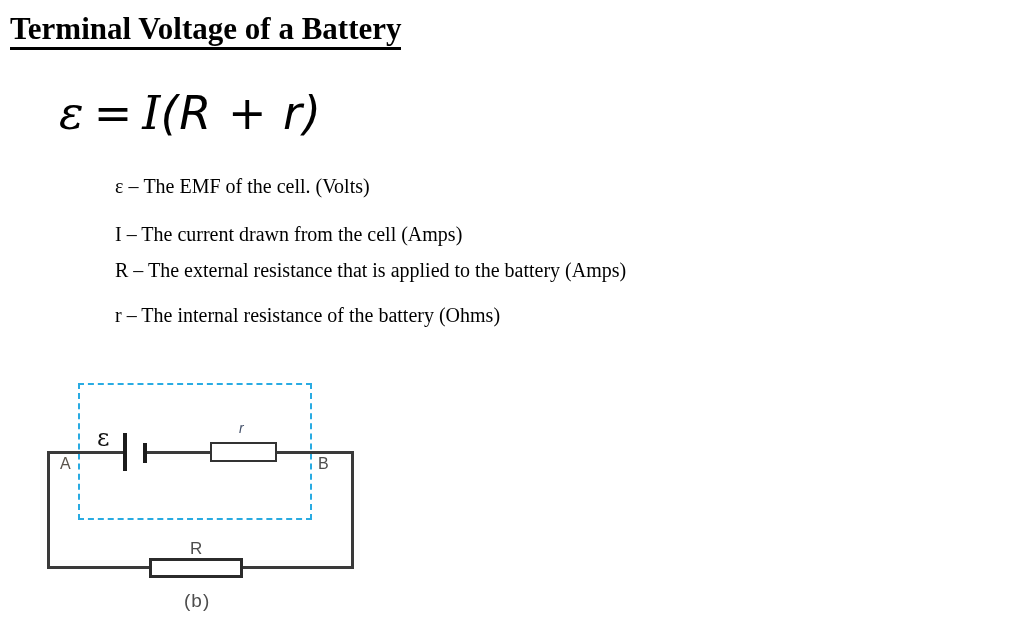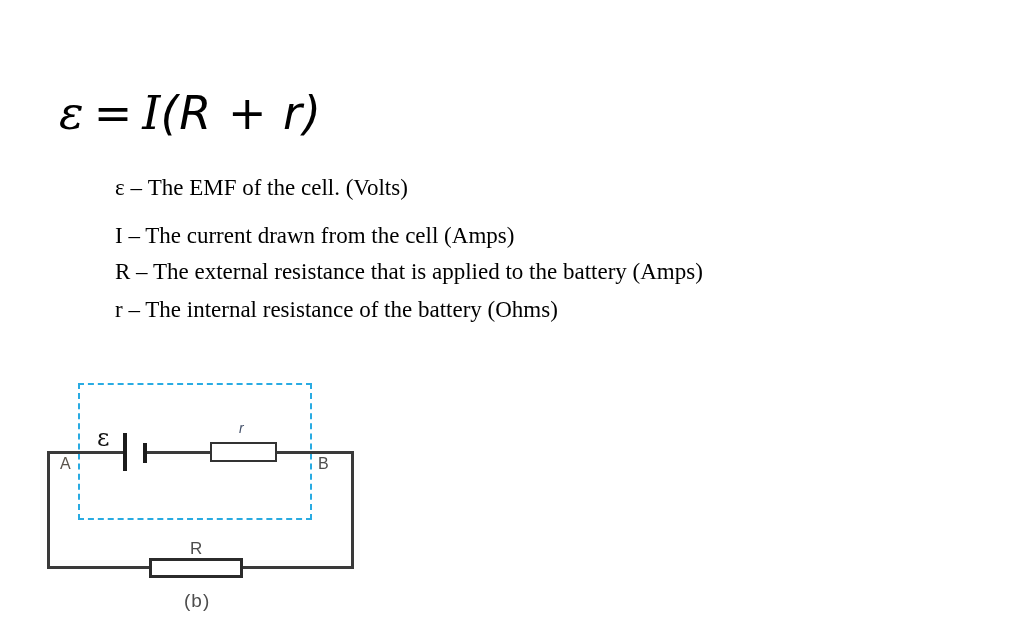--- a/index.html
+++ b/index.html
@@ -14,23 +14,23 @@
                 border-bottom:3px solid #000; padding-bottom:1px; }
 
   
   .formula { position:absolute; left:59px; top:90px; font-size:46px; line-height:1;
              white-space:nowrap; }
   .f-serif { font-family:"DejaVu Serif", serif; font-style:italic; }
   .f-eq    { font-family:"DejaVu Sans", sans-serif; margin:0 10px; }
   .f-sans  { font-family:"DejaVu Sans", sans-serif; font-style:italic; letter-spacing:1px; }
 
   
-  .def-line { position:absolute; left:115px; font-size:23px; line-height:1;
+  .def-line { position:absolute; left:115px; font-size:20px; line-height:1;
               font-family:"Liberation Serif", serif; white-space:nowrap; }
-  .def-1 { top:176px; } .def-2 { top:224px; } .def-3 { top:260px; } .def-4 { top:298px; }
+  .def-1 { top:176px; } .def-2 { top:224px; } .def-3 { top:260px; } .def-4 { top:305px; }
 
   
   .circuit { position:absolute; left:0; top:0; width:1024px; height:640px; }
   .wire { position:absolute; background:#3a3a3a; }
   .plate { position:absolute; background:#1c1c1c; }
   .res-box { position:absolute; background:#ffffff; }
   .dashed-box { position:absolute; left:78px; top:383px; width:234px; height:137px;
                 border:2.5px dashed #29abe2; }
   .c-label { position:absolute; font-family:"Liberation Sans", sans-serif;
              color:#4d4d4d; line-height:1; }
@@ -53,20 +53,21 @@
   .plate-long  { left:123px; top:433px; width:4px; height:38px; }
   .plate-short { left:143px; top:443px; width:4px; height:20px; }
   .res-r { left:210px; top:442px; width:67px; height:20px; border:2.5px solid #333; }
   .res-R { left:149px; top:558px; width:94px; height:20px; border:3px solid #2b2b2b; }
 </style>
 </head>
 <body>
 
 <div class="page">
 
+  <h1 class="title"><span class="title-text">Terminal Voltage of a Battery</span></h1>
 
   <div class="formula">
     <span class="f-serif">ε</span><span class="f-eq">=</span><span class="f-serif">I</span><span class="f-sans">(R + r)</span>
   </div>
 
   <div>
     <div class="def-line def-1">ε – The EMF of the cell. (Volts)</div>
     <div class="def-line def-2">I – The current drawn from the cell (Amps)</div>
     <div class="def-line def-3">R – The external resistance that is applied to the battery (Amps)</div>
     <div class="def-line def-4">r – The internal resistance of the battery (Ohms)</div>

